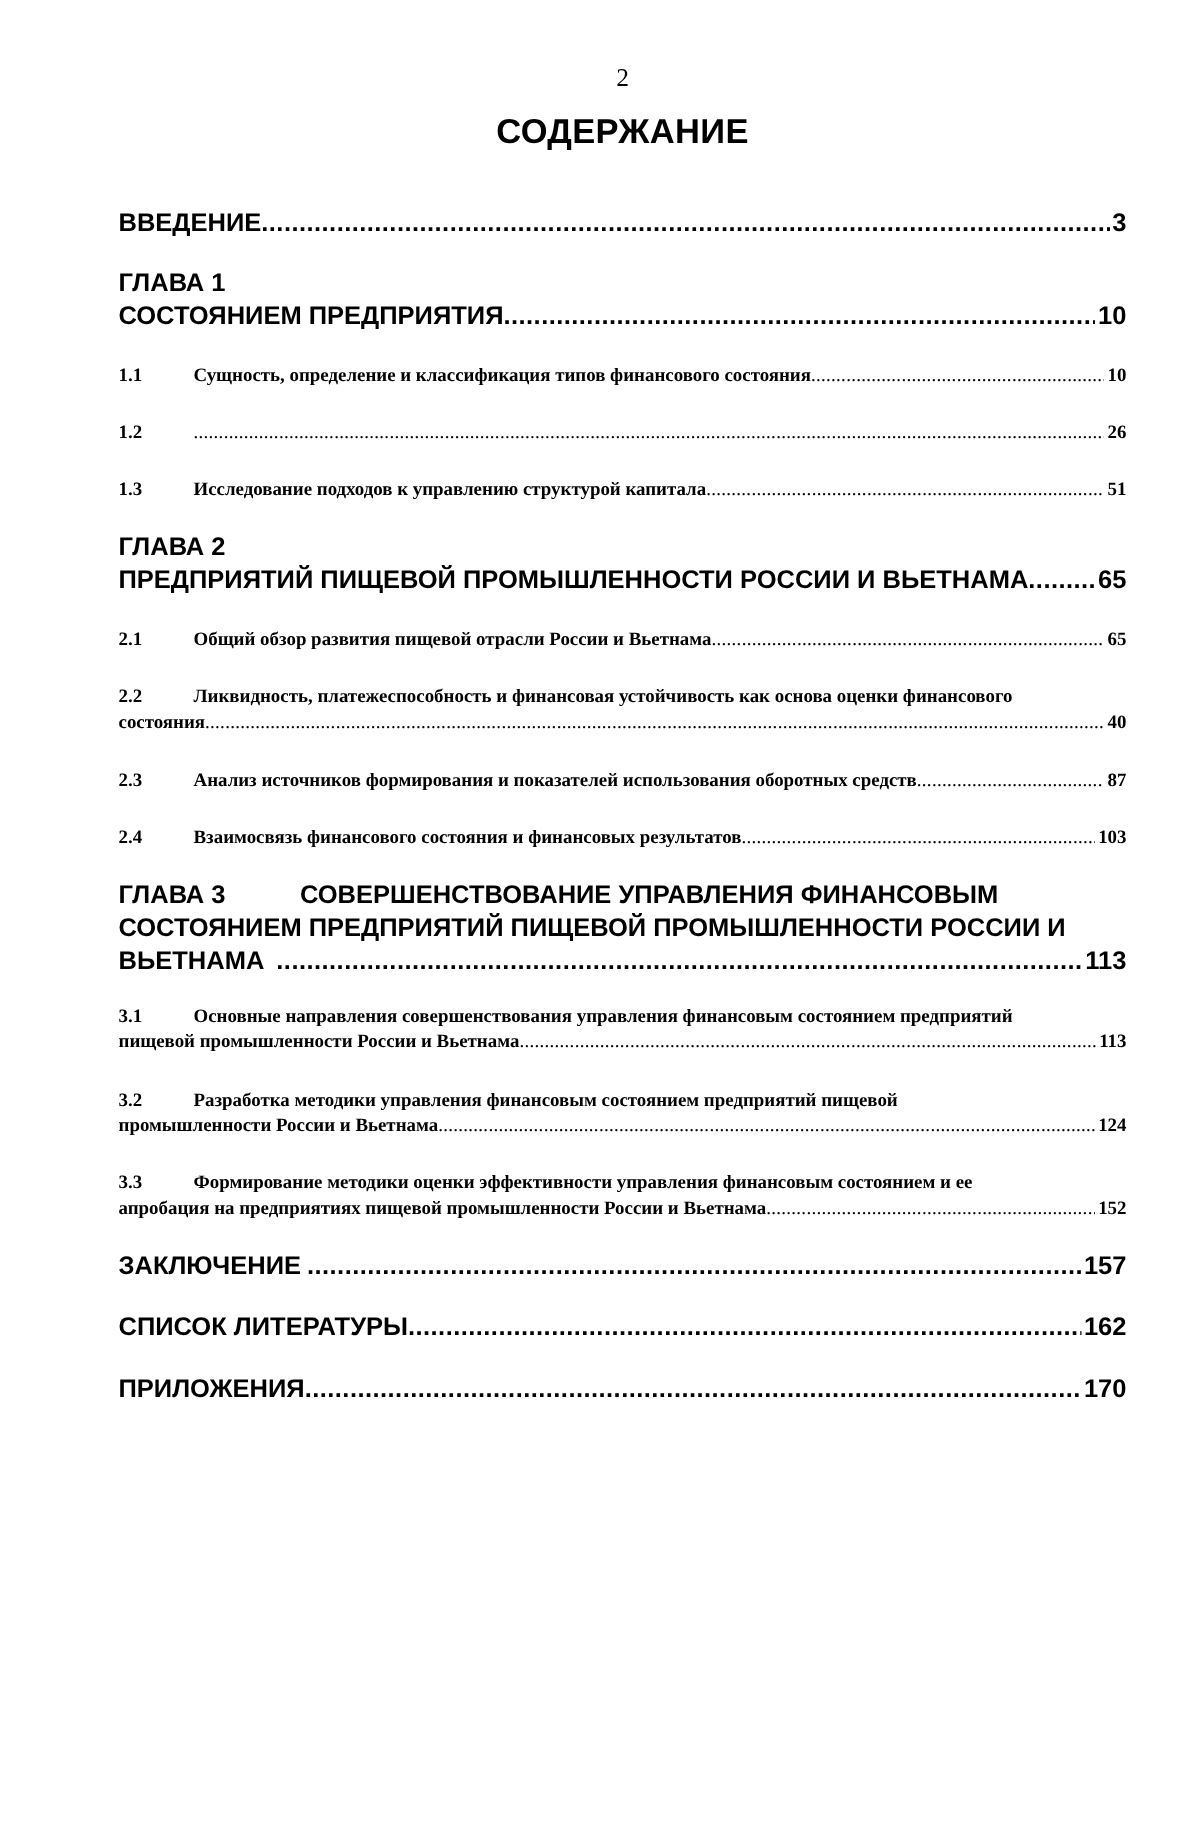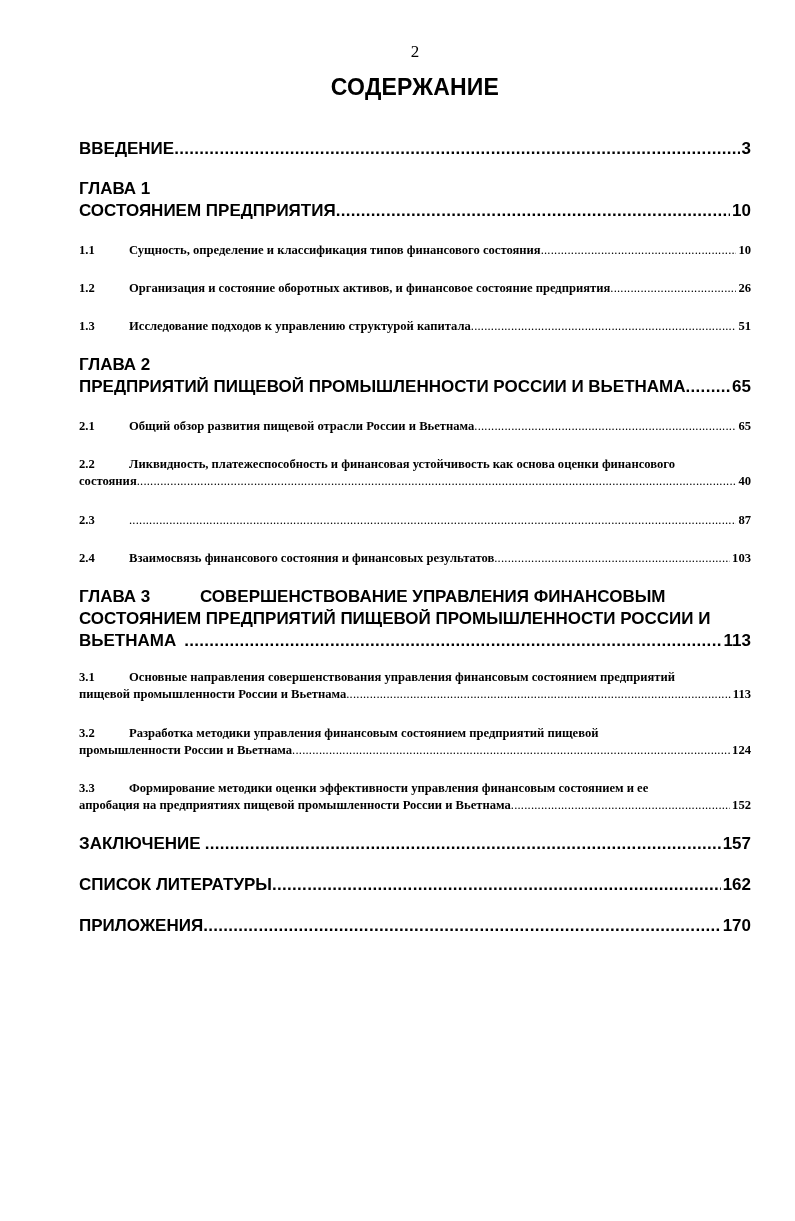--- a/index.html
+++ b/index.html
@@ -63,21 +63,20 @@
     <span class="num">1.1</span>
     <span>Сущность, определение и классификация типов финансового состояния</span>
     <span class="lead"></span>
     <span class="pg">10</span>
   </div>
 </div>
 
 <div class="entry minor" style="top:280px;">
   <div class="row">
     <span class="num">1.2</span>
-    <span>Организация и состояние оборотных активов, и финансовое состояние предприятия</span>
     <span class="lead"></span>
     <span class="pg">26</span>
   </div>
 </div>
 
 <div class="entry minor" style="top:318px;">
   <div class="row">
     <span class="num">1.3</span>
     <span>Исследование подходов к управлению структурой капитала</span>
     <span class="lead"></span>
@@ -113,20 +112,21 @@
   <div class="row" style="margin-top:1px;">
     <span>состояния</span>
     <span class="lead"></span>
     <span class="pg">40</span>
   </div>
 </div>
 
 <div class="entry minor" style="top:512px;">
   <div class="row">
     <span class="num">2.3</span>
+    <span>Анализ источников формирования и показателей использования оборотных средств</span>
     <span class="lead"></span>
     <span class="pg">87</span>
   </div>
 </div>
 
 <div class="entry minor" style="top:550px;">
   <div class="row">
     <span class="num">2.4</span>
     <span>Взаимосвязь финансового состояния и финансовых результатов</span>
     <span class="lead"></span>

